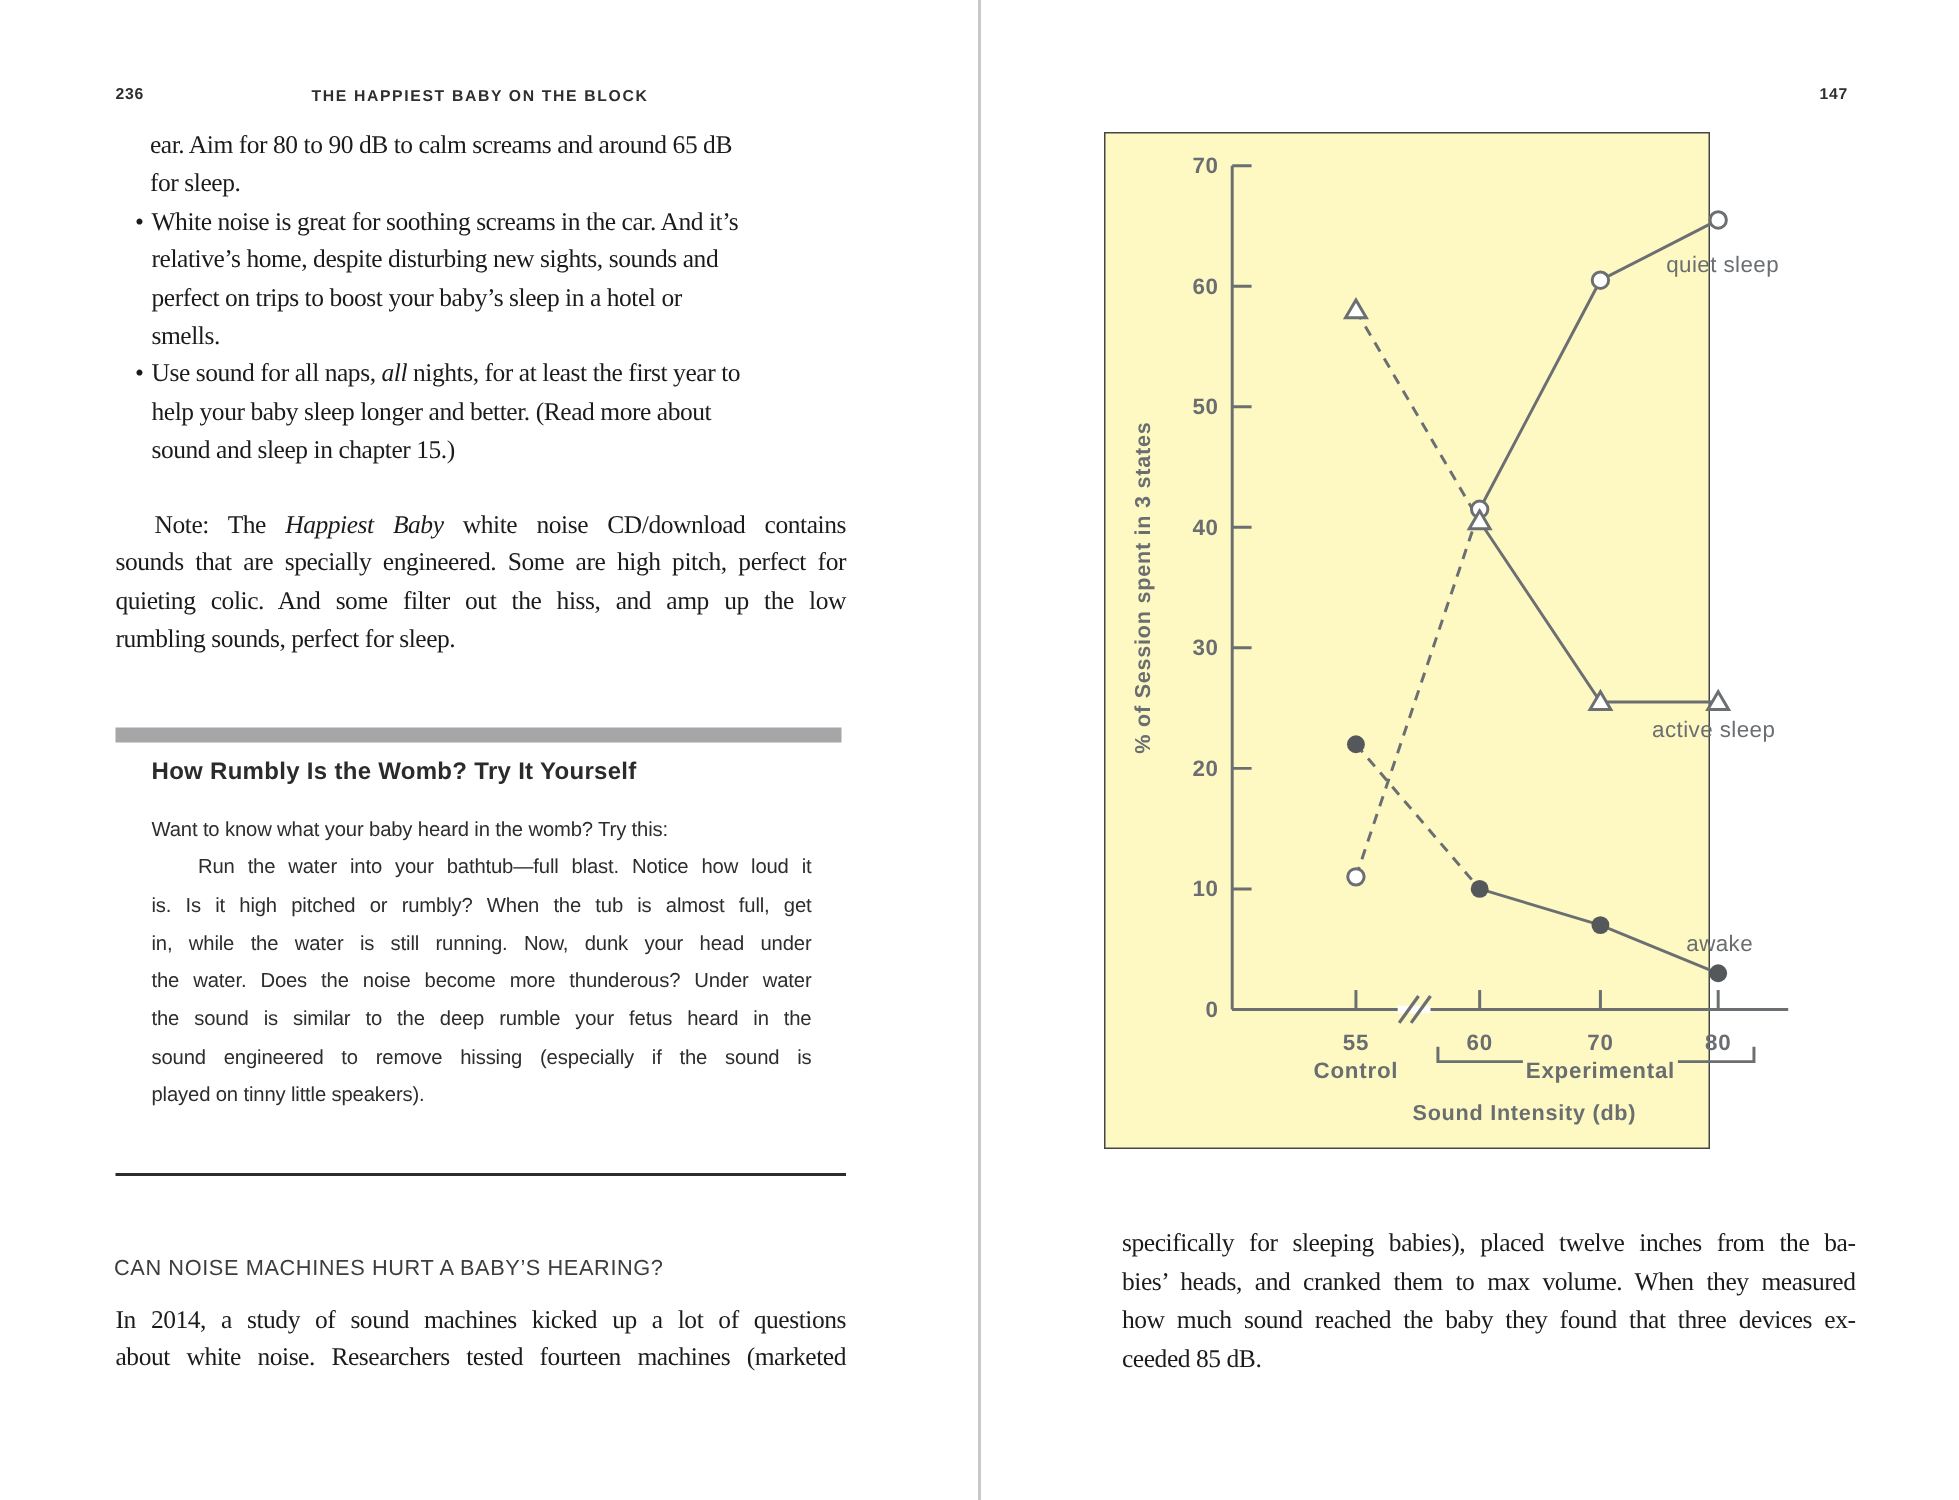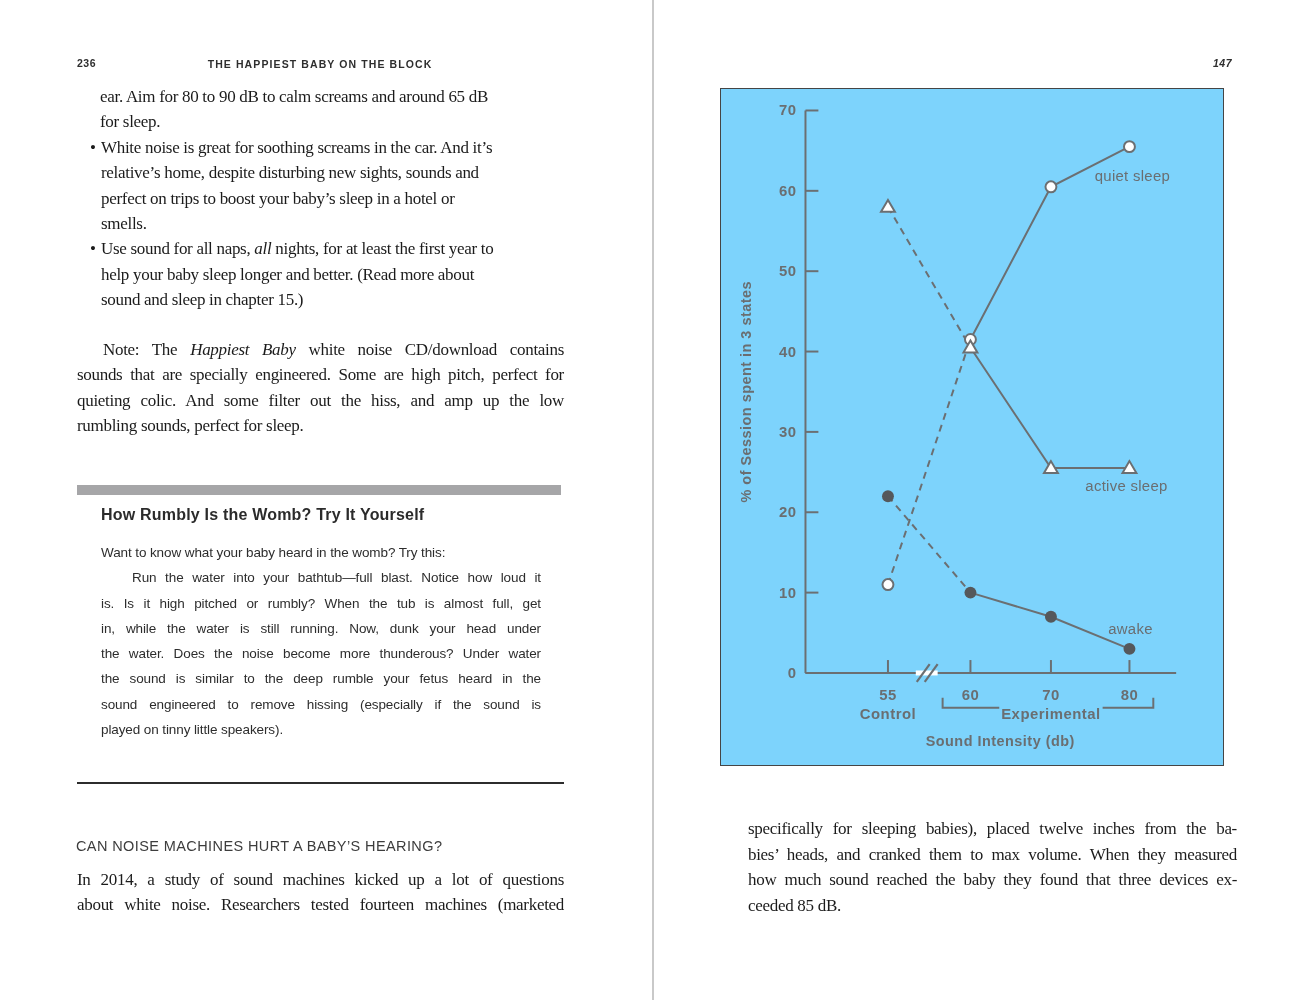--- a/index.html
+++ b/index.html
@@ -18,21 +18,21 @@
   .j{text-align:justify;text-align-last:justify;}
   .bl{position:absolute;left:13px;}
   em{font-style:italic;}
   
   #graybar{left:77px;top:485px;width:484px;height:10px;background:#a6a6a8;}
   .sb-title{font:700 16px "Liberation Sans",sans-serif;letter-spacing:.2px;color:#2b2b2b;}
   .sans{font-family:"Liberation Sans",sans-serif;font-size:13.5px;line-height:25.3px;letter-spacing:-0.1px;color:#2d2d2d;}
   #boxrule{left:77px;top:782px;width:487px;height:2px;background:#2c2c2c;}
   .sechead{font:400 14.5px "Liberation Sans",sans-serif;letter-spacing:.4px;color:#3d3d3d;}
   
-  #chart-frame{left:720px;top:88px;width:504px;height:678px;border:1.5px solid #454545;box-sizing:border-box;background:#7dd3fc;}
+  #chart-frame{left:736px;top:88px;width:404px;height:678px;border:1.5px solid #454545;box-sizing:border-box;background:#fef9c3;}
   #chart-frame svg{display:block;}
   .ct{font:600 15px "Liberation Sans",sans-serif;fill:#6a6e71;letter-spacing:.5px;}
   .ctb{font:700 14.5px "Liberation Sans",sans-serif;fill:#6a6e71;letter-spacing:.5px;}
   .cl{font:500 15px "Liberation Sans",sans-serif;fill:#6a6e71;letter-spacing:.3px;}
 </style>
 </head>
 <body>
 
 <div id="page">
   <div class="abs" id="gutter"></div>
@@ -77,21 +77,21 @@
   <div class="abs" id="boxrule"></div>
 
   <div class="abs sechead" style="left:76px;top:838px;">CAN NOISE MACHINES HURT A BABY’S HEARING?</div>
 
   <div class="abs serif" style="left:77px;top:867px;width:487px;">
       <div class="tl j"><span>In 2014, a study of sound machines kicked up a lot of questions</span></div>
       <div class="tl j"><span>about white noise. Researchers tested fourteen machines (marketed</span></div>
     </div>
 
   <div class="abs runhead-r" style="left:704px;top:57px;width:440px;margin-top:36px;"><span>3rd </span><em>S</em><span>: Shushing—Your Baby’s Favorite Soothing Sound</span></div>
-  <div class="abs pagenum" style="left:1180px;top:57px;width:52px;text-align:right;font-style:italic;">147</div>
+  <div class="abs pagenum" style="left:1180px;top:57px;width:52px;text-align:right;">147</div>
 
   <div class="abs" id="chart-frame">
     <svg width="481" height="675" viewBox="0 0 484 678">
         <line x1="85" y1="21" x2="85" y2="587" stroke="#6b6f72" stroke-width="2"></line>
         <line x1="85" y1="587" x2="458" y2="587" stroke="#6b6f72" stroke-width="2"></line>
         <line x1="85" y1="21" x2="98" y2="21" stroke="#6b6f72" stroke-width="2"></line>
         <text x="76" y="26" text-anchor="end" class="ct">70</text>
         <line x1="85" y1="101.85714285714289" x2="98" y2="101.85714285714289" stroke="#6b6f72" stroke-width="2"></line>
         <text x="76" y="106.85714285714289" text-anchor="end" class="ct">60</text>
         <line x1="85" y1="182.71428571428572" x2="98" y2="182.71428571428572" stroke="#6b6f72" stroke-width="2"></line>

